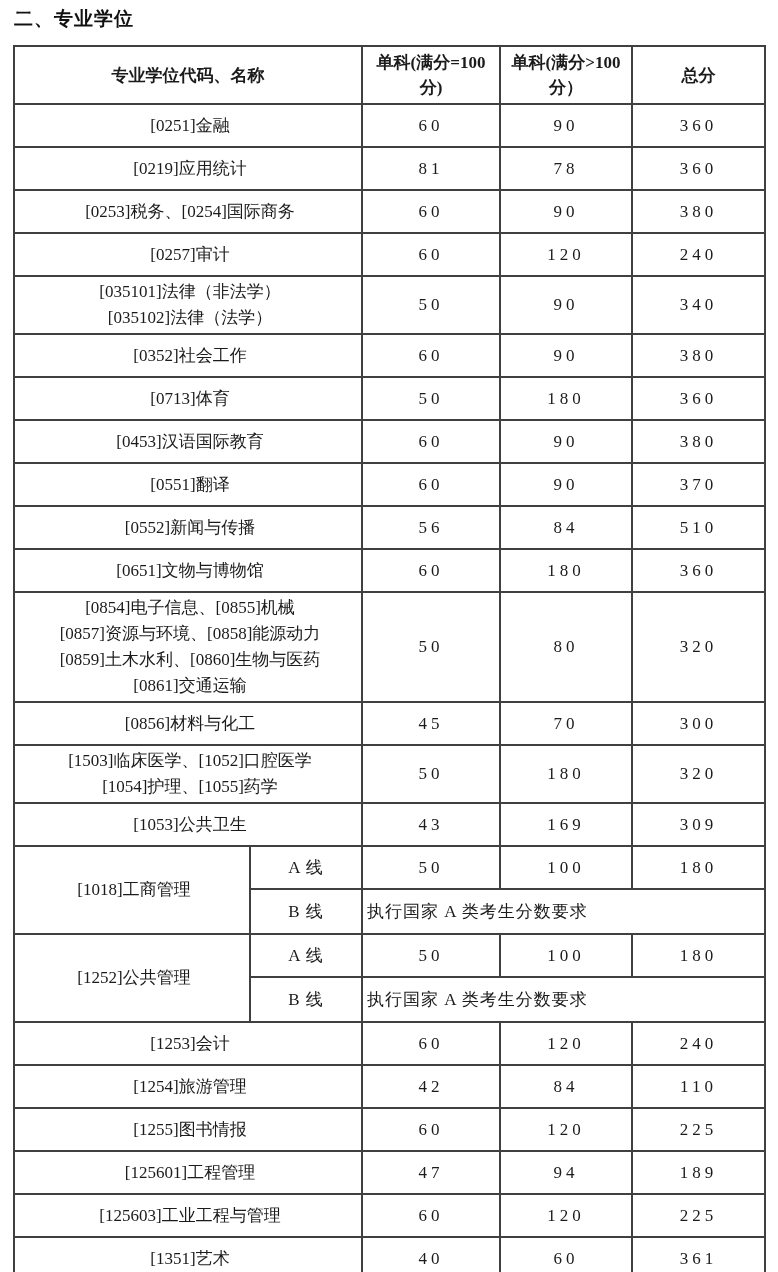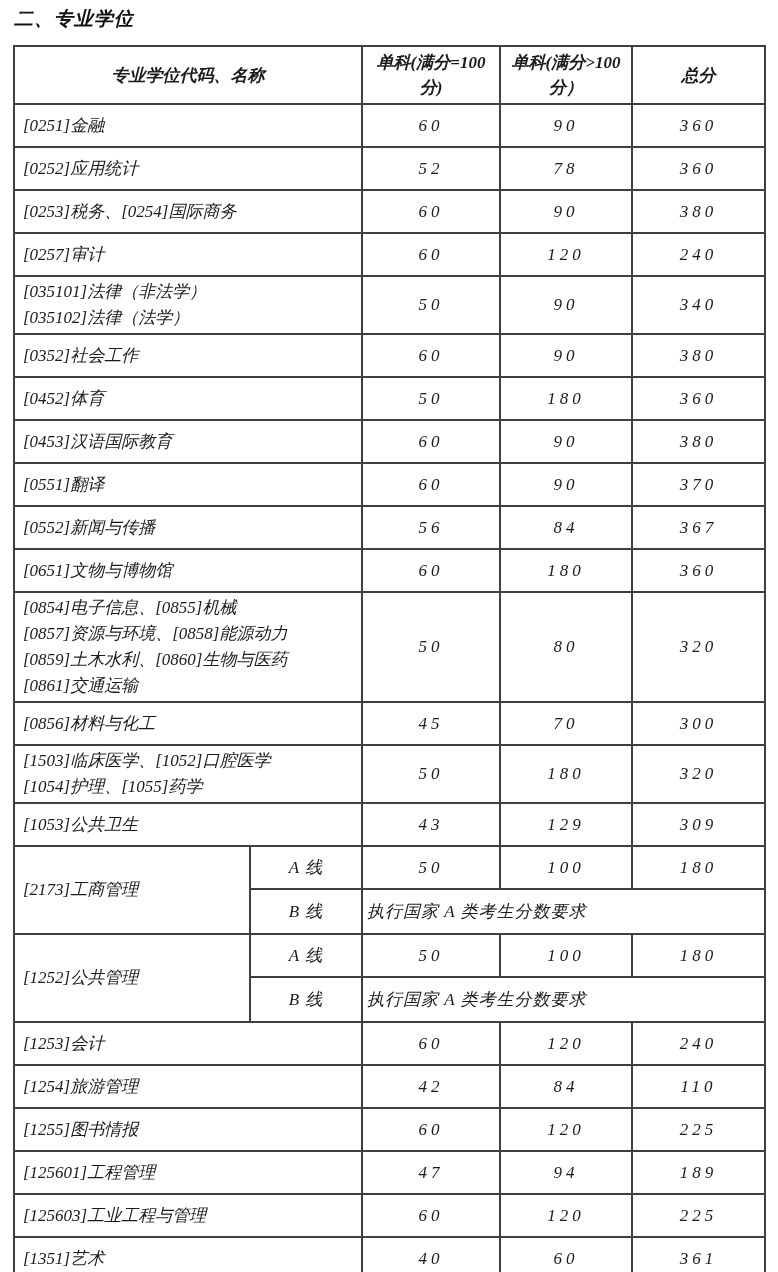--- a/index.html
+++ b/index.html
@@ -11,21 +11,20 @@
   body {
     font-family: "Liberation Serif", "DejaVu Serif", serif;
     color: #1b1b1b;
   }
   .page {
     width: 778px;
     height: 1272px;
     box-sizing: border-box;
     padding: 4px 13px 8px 13px;
     background: #ffffff;
-    font-style: italic;
   }
   .page-title {
     font-family: "Liberation Sans", "DejaVu Sans", sans-serif;
     font-weight: bold;
     font-size: 19px;
     color: #111111;
     margin: 2px 0 13px 1px;
     letter-spacing: 1px;
   }
   table.score-table {
@@ -45,21 +44,21 @@
     vertical-align: middle;
     overflow: hidden;
   }
   .score-table th {
     font-weight: bold;
     text-align: center;
     line-height: 25px;
     padding: 3px 4px;
   }
   td.name {
-    text-align: left;
+    text-align: center;
     padding-left: 8px;
     line-height: 26px;
     white-space: pre-line;
   }
   td.num {
     text-align: center;
     letter-spacing: 4px;
     line-height: 26px;
   }
   td.sub {
@@ -102,22 +101,22 @@
       <th>总分</th>
     </tr>
 
     <tr class="r1">
       <td class="name" colspan="2">[0251]金融</td>
       <td class="num">60</td>
       <td class="num">90</td>
       <td class="num">360</td>
     </tr>
     <tr class="r1">
-      <td class="name" colspan="2">[0252]应用统计</td>
-      <td class="num">52</td>
+      <td class="name" colspan="2">[0219]应用统计</td>
+      <td class="num">81</td>
       <td class="num">78</td>
       <td class="num">360</td>
     </tr>
     <tr class="r1">
       <td class="name" colspan="2">[0253]税务、[0254]国际商务</td>
       <td class="num">60</td>
       <td class="num">90</td>
       <td class="num">380</td>
     </tr>
     <tr class="r1">
@@ -133,42 +132,42 @@
       <td class="num">90</td>
       <td class="num">340</td>
     </tr>
     <tr class="r1">
       <td class="name" colspan="2">[0352]社会工作</td>
       <td class="num">60</td>
       <td class="num">90</td>
       <td class="num">380</td>
     </tr>
     <tr class="r1">
-      <td class="name" colspan="2">[0452]体育</td>
+      <td class="name" colspan="2">[0713]体育</td>
       <td class="num">50</td>
       <td class="num">180</td>
       <td class="num">360</td>
     </tr>
     <tr class="r1">
       <td class="name" colspan="2">[0453]汉语国际教育</td>
       <td class="num">60</td>
       <td class="num">90</td>
       <td class="num">380</td>
     </tr>
     <tr class="r1">
       <td class="name" colspan="2">[0551]翻译</td>
       <td class="num">60</td>
       <td class="num">90</td>
       <td class="num">370</td>
     </tr>
     <tr class="r1">
       <td class="name" colspan="2">[0552]新闻与传播</td>
       <td class="num">56</td>
       <td class="num">84</td>
-      <td class="num">367</td>
+      <td class="num">510</td>
     </tr>
     <tr class="r1">
       <td class="name" colspan="2">[0651]文物与博物馆</td>
       <td class="num">60</td>
       <td class="num">180</td>
       <td class="num">360</td>
     </tr>
     <tr class="r4">
       <td class="name" colspan="2">[0854]电子信息、[0855]机械
 [0857]资源与环境、[0858]能源动力
@@ -187,26 +186,26 @@
     <tr class="r2">
       <td class="name" colspan="2">[1503]临床医学、[1052]口腔医学
 [1054]护理、[1055]药学</td>
       <td class="num">50</td>
       <td class="num">180</td>
       <td class="num">320</td>
     </tr>
     <tr class="r1">
       <td class="name" colspan="2">[1053]公共卫生</td>
       <td class="num">43</td>
-      <td class="num">129</td>
+      <td class="num">169</td>
       <td class="num">309</td>
     </tr>
 
     <tr class="r1">
-      <td class="name" rowspan="2">[2173]工商管理</td>
+      <td class="name" rowspan="2">[1018]工商管理</td>
       <td class="sub">A 线</td>
       <td class="num">50</td>
       <td class="num">100</td>
       <td class="num">180</td>
     </tr>
     <tr class="rb">
       <td class="sub">B 线</td>
       <td class="note" colspan="3">执行国家 A 类考生分数要求</td>
     </tr>
 

